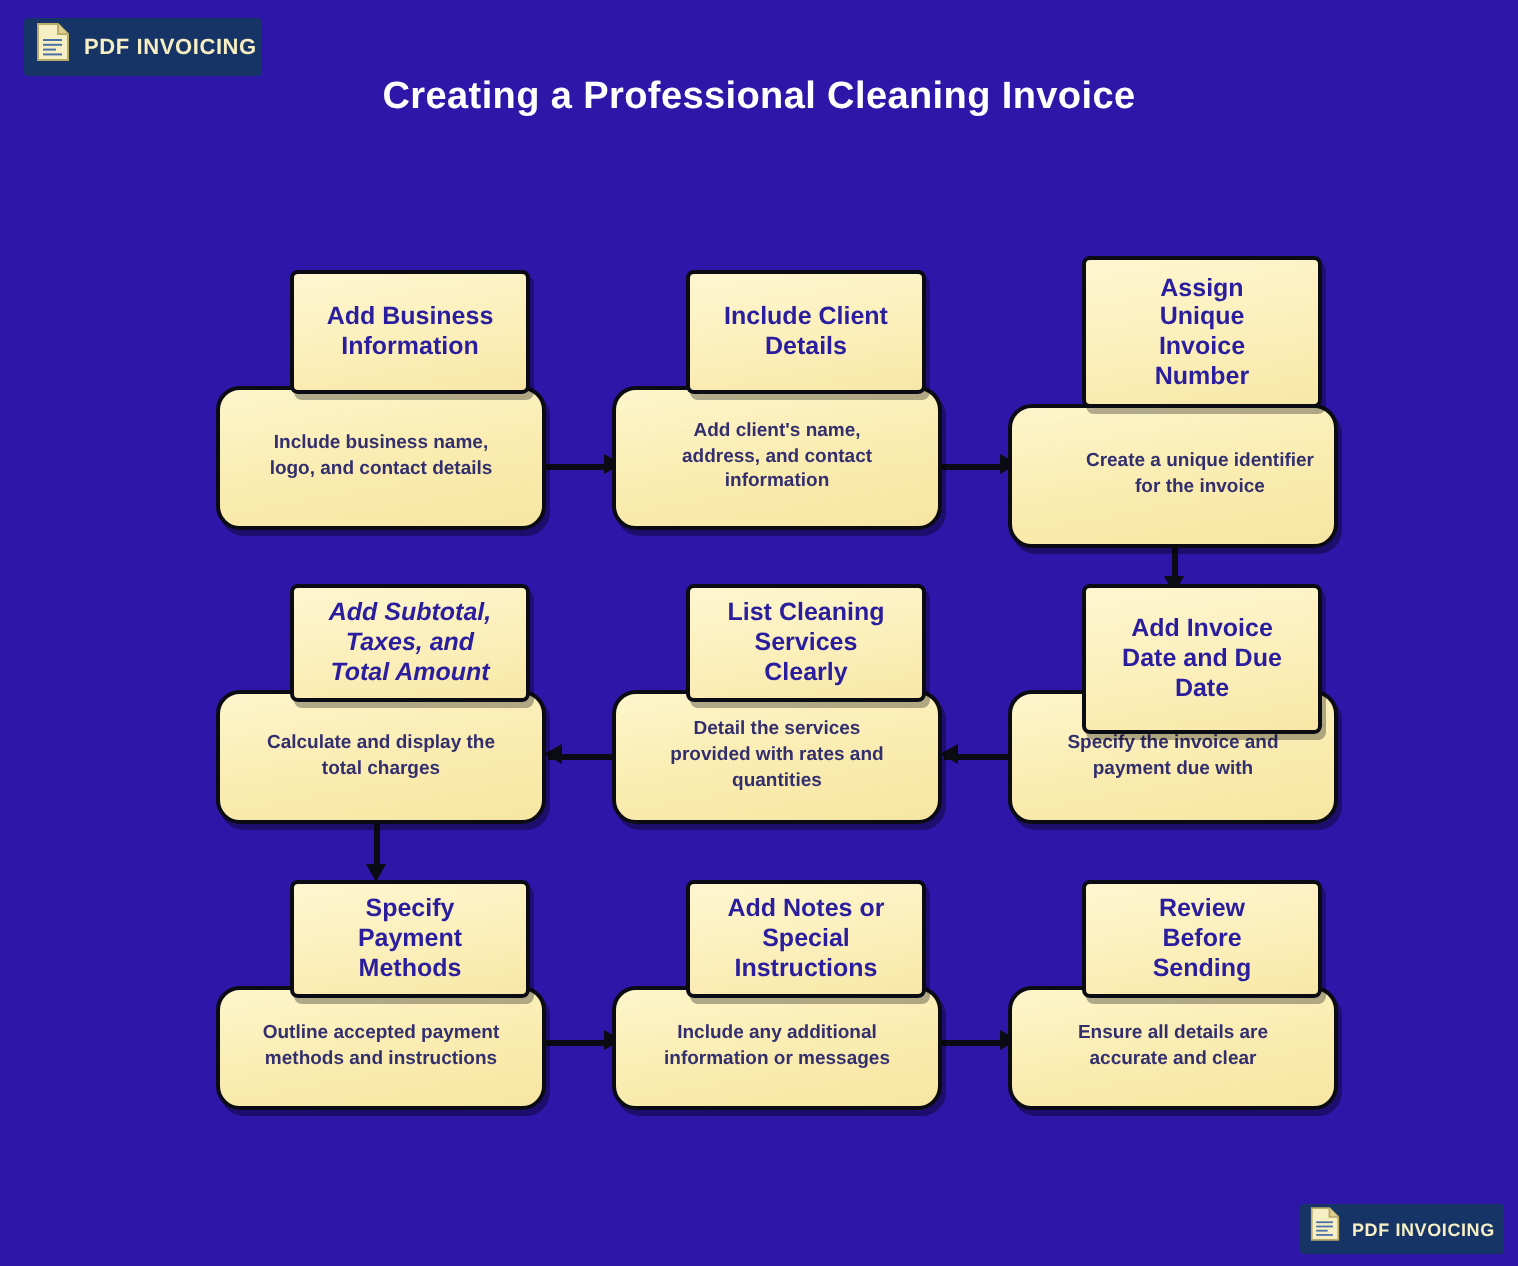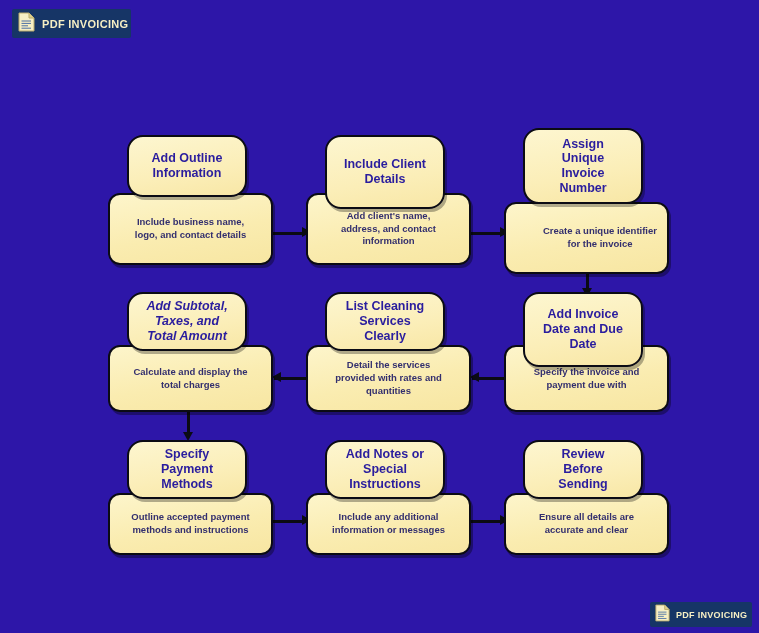--- a/index.html
+++ b/index.html
@@ -84,26 +84,26 @@
     color: #332f6e;
     font-size: 9.5px;
     line-height: 1.35;
     text-align: center;
     font-weight: bold;
     white-space: pre-line;
   }
 
   .node-head {
     position: absolute;
-    left: 19px;
+    left: 37px;
     top: 0;
     box-sizing: border-box;
     width: 120px;
     border: 2.5px solid #0b0b14;
-    border-radius: 16px;
+    border-radius: 4px;
     background: linear-gradient(170deg, #fdf6d0 0%, #fbeeb8 60%, #f8e7a6 100%);
     box-shadow: 2px 3px 0 rgba(0,0,0,0.30);
     display: flex;
     align-items: center;
     justify-content: center;
     padding: 5px 6px;
     z-index: 3;
   }
   .node-head-text {
     color: #2a1d9e;
@@ -152,20 +152,21 @@
           <line x1="3.5" y1="9" x2="13" y2="9"></line>
           <line x1="3.5" y1="11.4" x2="13" y2="11.4"></line>
           <line x1="3.5" y1="13.8" x2="10" y2="13.8"></line>
           <line x1="3.5" y1="16.2" x2="13" y2="16.2"></line>
         </g>
       </svg>
     </span>
     <span class="brand-label">PDF INVOICING</span>
   </div>
 
+  <div id="page-title">Creating a Professional Cleaning Invoice</div>
 
   <div class="conn">
     <div class="conn-line-h" style="left:272px; top:232px; width:32px;"></div>
     <div class="arrow-head arrow-right" style="left:302px; top:227px;"></div>
   </div>
 
   <div class="conn">
     <div class="conn-line-h" style="left:470px; top:232px; width:32px;"></div>
     <div class="arrow-head arrow-right" style="left:500px; top:227px;"></div>
   </div>
@@ -199,32 +200,32 @@
     <div class="conn-line-h" style="left:470px; top:520px; width:32px;"></div>
     <div class="arrow-head arrow-right" style="left:500px; top:515px;"></div>
   </div>
 
   <div class="node" style="left:108px; top:135px;">
     <div class="node-body" style="top:58px; height:72px;">
       <span class="node-body-text">Include business name,
 logo, and contact details</span>
     </div>
     <div class="node-head" style="height:62px;">
-      <span class="node-head-text">Add Outline
+      <span class="node-head-text">Add Business
 Information</span>
     </div>
   </div>
 
   <div class="node" style="left:306px; top:135px;">
     <div class="node-body" style="top:58px; height:72px;">
       <span class="node-body-text">Add client's name,
 address, and contact
 information</span>
     </div>
-    <div class="node-head" style="height:74px;">
+    <div class="node-head" style="height:62px;">
       <span class="node-head-text">Include Client
 Details</span>
     </div>
   </div>
 
   <div class="node" style="left:504px; top:128px;">
     <div class="node-body" style="top:74px; height:72px;justify-content:flex-end;">
       <span class="node-body-text">Create a unique identifier
 for the invoice</span>
     </div>

